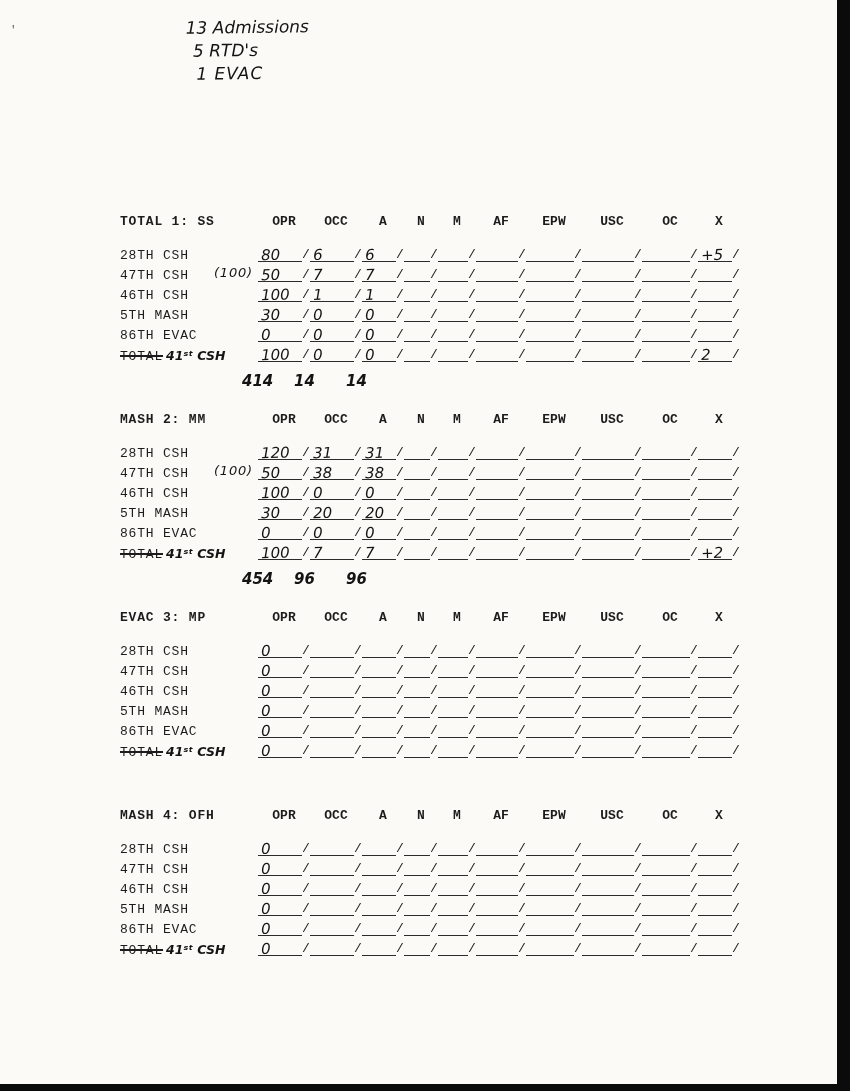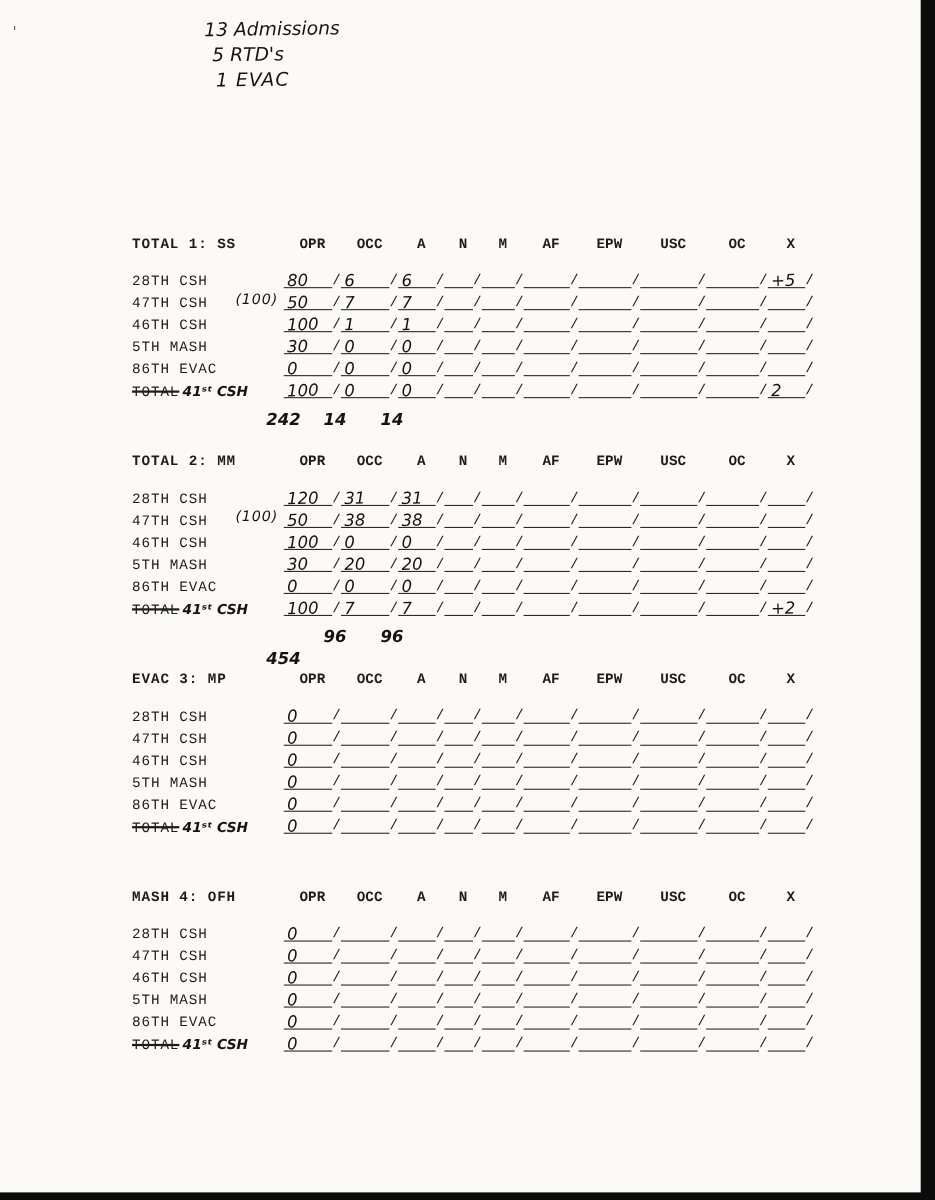--- a/index.html
+++ b/index.html
@@ -252,28 +252,28 @@
             <span class="sl">/</span>
             <span class="cell" style="width: 48px;"></span>
             <span class="sl">/</span>
             <span class="cell" style="width: 34px;">
               <span class="hw val">2</span>
             </span>
             <span class="sl">/</span>
           </div>
         </div>
         <div class="totalsrow">
-          <span class="tcell hw" style="width: 52px;">242</span>
+          <span class="tcell hw" style="width: 52px;">414</span>
           <span class="tcell hw" style="width: 52px;">14</span>
           <span class="tcell hw" style="width: 42px;">14</span>
         </div>
       </section>
       <section class="section">
         <div class="sec-hdr">
-          <span class="sec-label">TOTAL 2: MM</span>
+          <span class="sec-label">MASH 2: MM</span>
           <span class="colhdr" style="width: 52px;">OPR</span>
           <span class="colhdr" style="width: 52px;">OCC</span>
           <span class="colhdr" style="width: 42px;">A</span>
           <span class="colhdr" style="width: 34px;">N</span>
           <span class="colhdr" style="width: 38px;">M</span>
           <span class="colhdr" style="width: 50px;">AF</span>
           <span class="colhdr" style="width: 56px;">EPW</span>
           <span class="colhdr" style="width: 60px;">USC</span>
           <span class="colhdr" style="width: 56px;">OC</span>
           <span class="colhdr" style="width: 42px;">X</span>
@@ -450,21 +450,21 @@
             <span class="sl">/</span>
             <span class="cell" style="width: 48px;"></span>
             <span class="sl">/</span>
             <span class="cell" style="width: 34px;">
               <span class="hw val">+2</span>
             </span>
             <span class="sl">/</span>
           </div>
         </div>
         <div class="totalsrow">
-          <span class="tcell hw" style="width: 52px; margin-top: 20px;">454</span>
+          <span class="tcell hw" style="width: 52px;">454</span>
           <span class="tcell hw" style="width: 52px;">96</span>
           <span class="tcell hw" style="width: 42px;">96</span>
         </div>
       </section>
       <section class="section">
         <div class="sec-hdr">
           <span class="sec-label">EVAC 3: MP</span>
           <span class="colhdr" style="width: 52px;">OPR</span>
           <span class="colhdr" style="width: 52px;">OCC</span>
           <span class="colhdr" style="width: 42px;">A</span>

